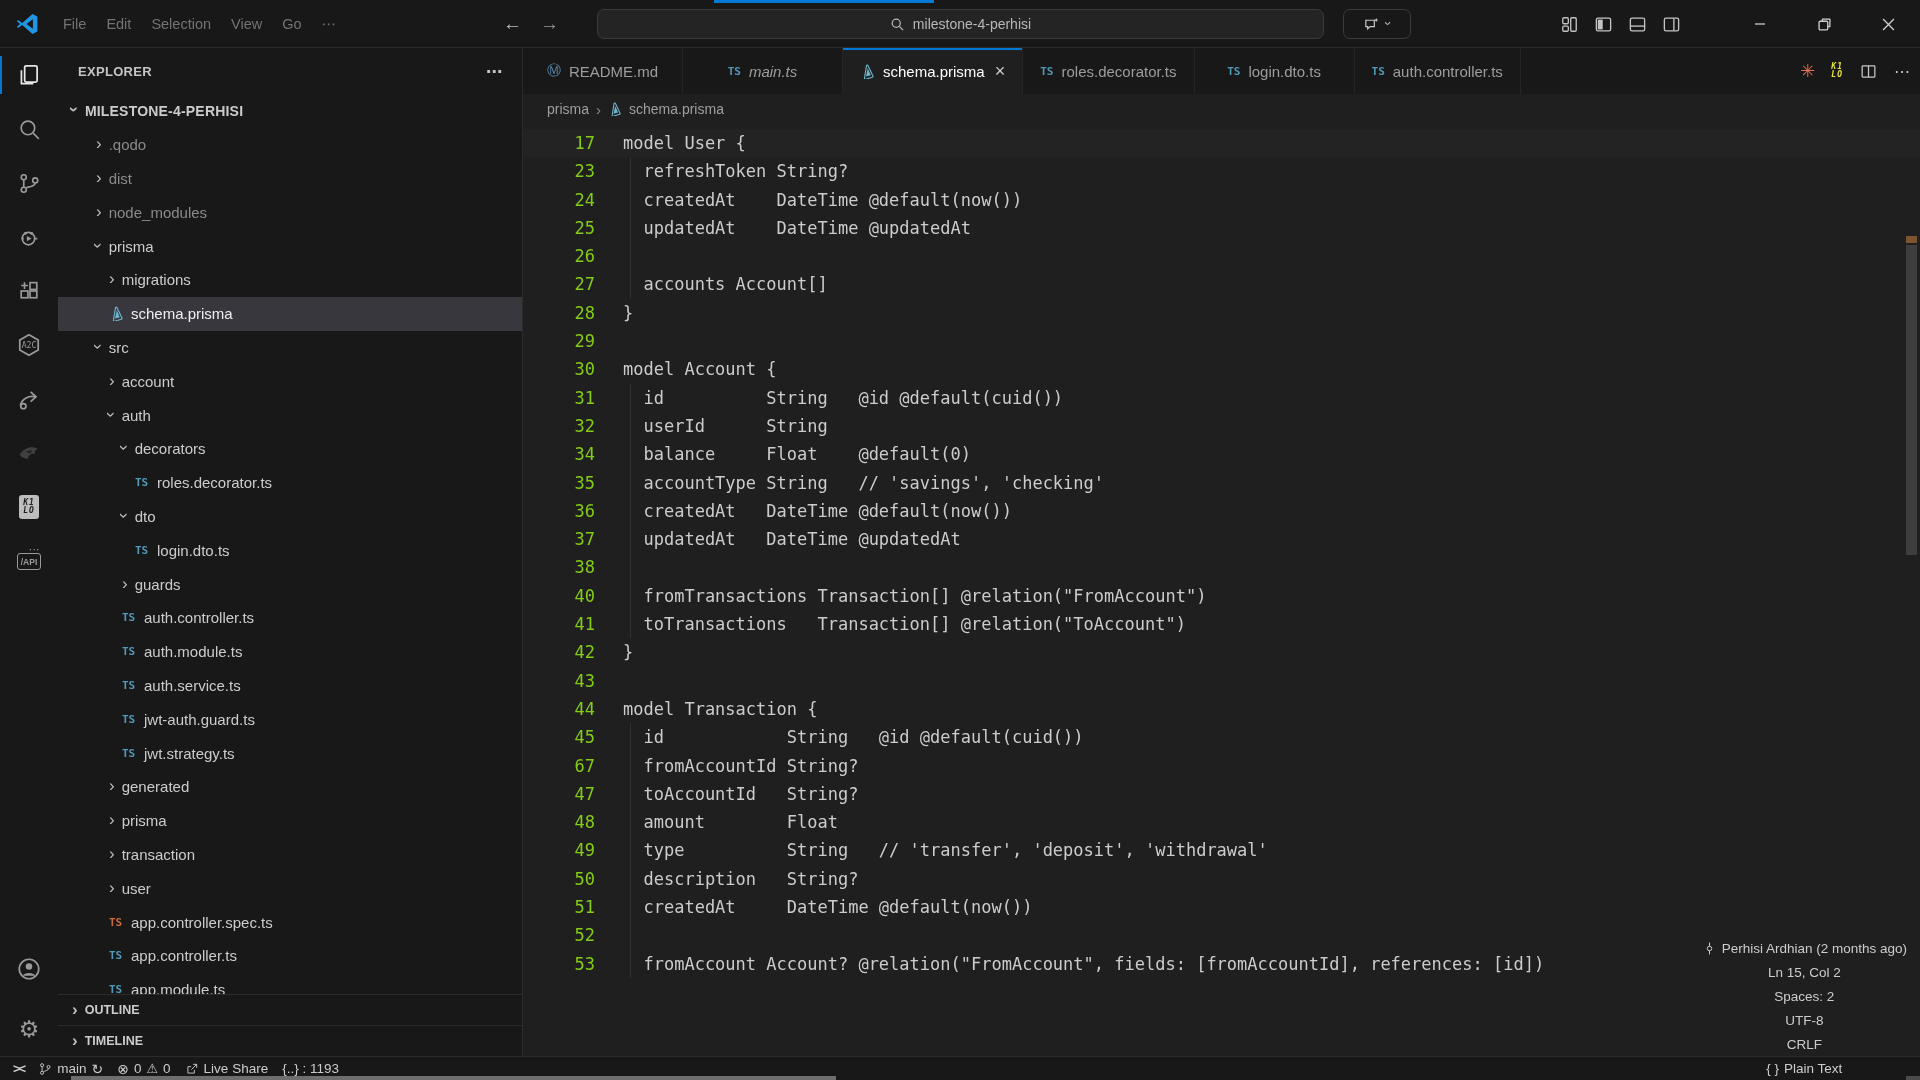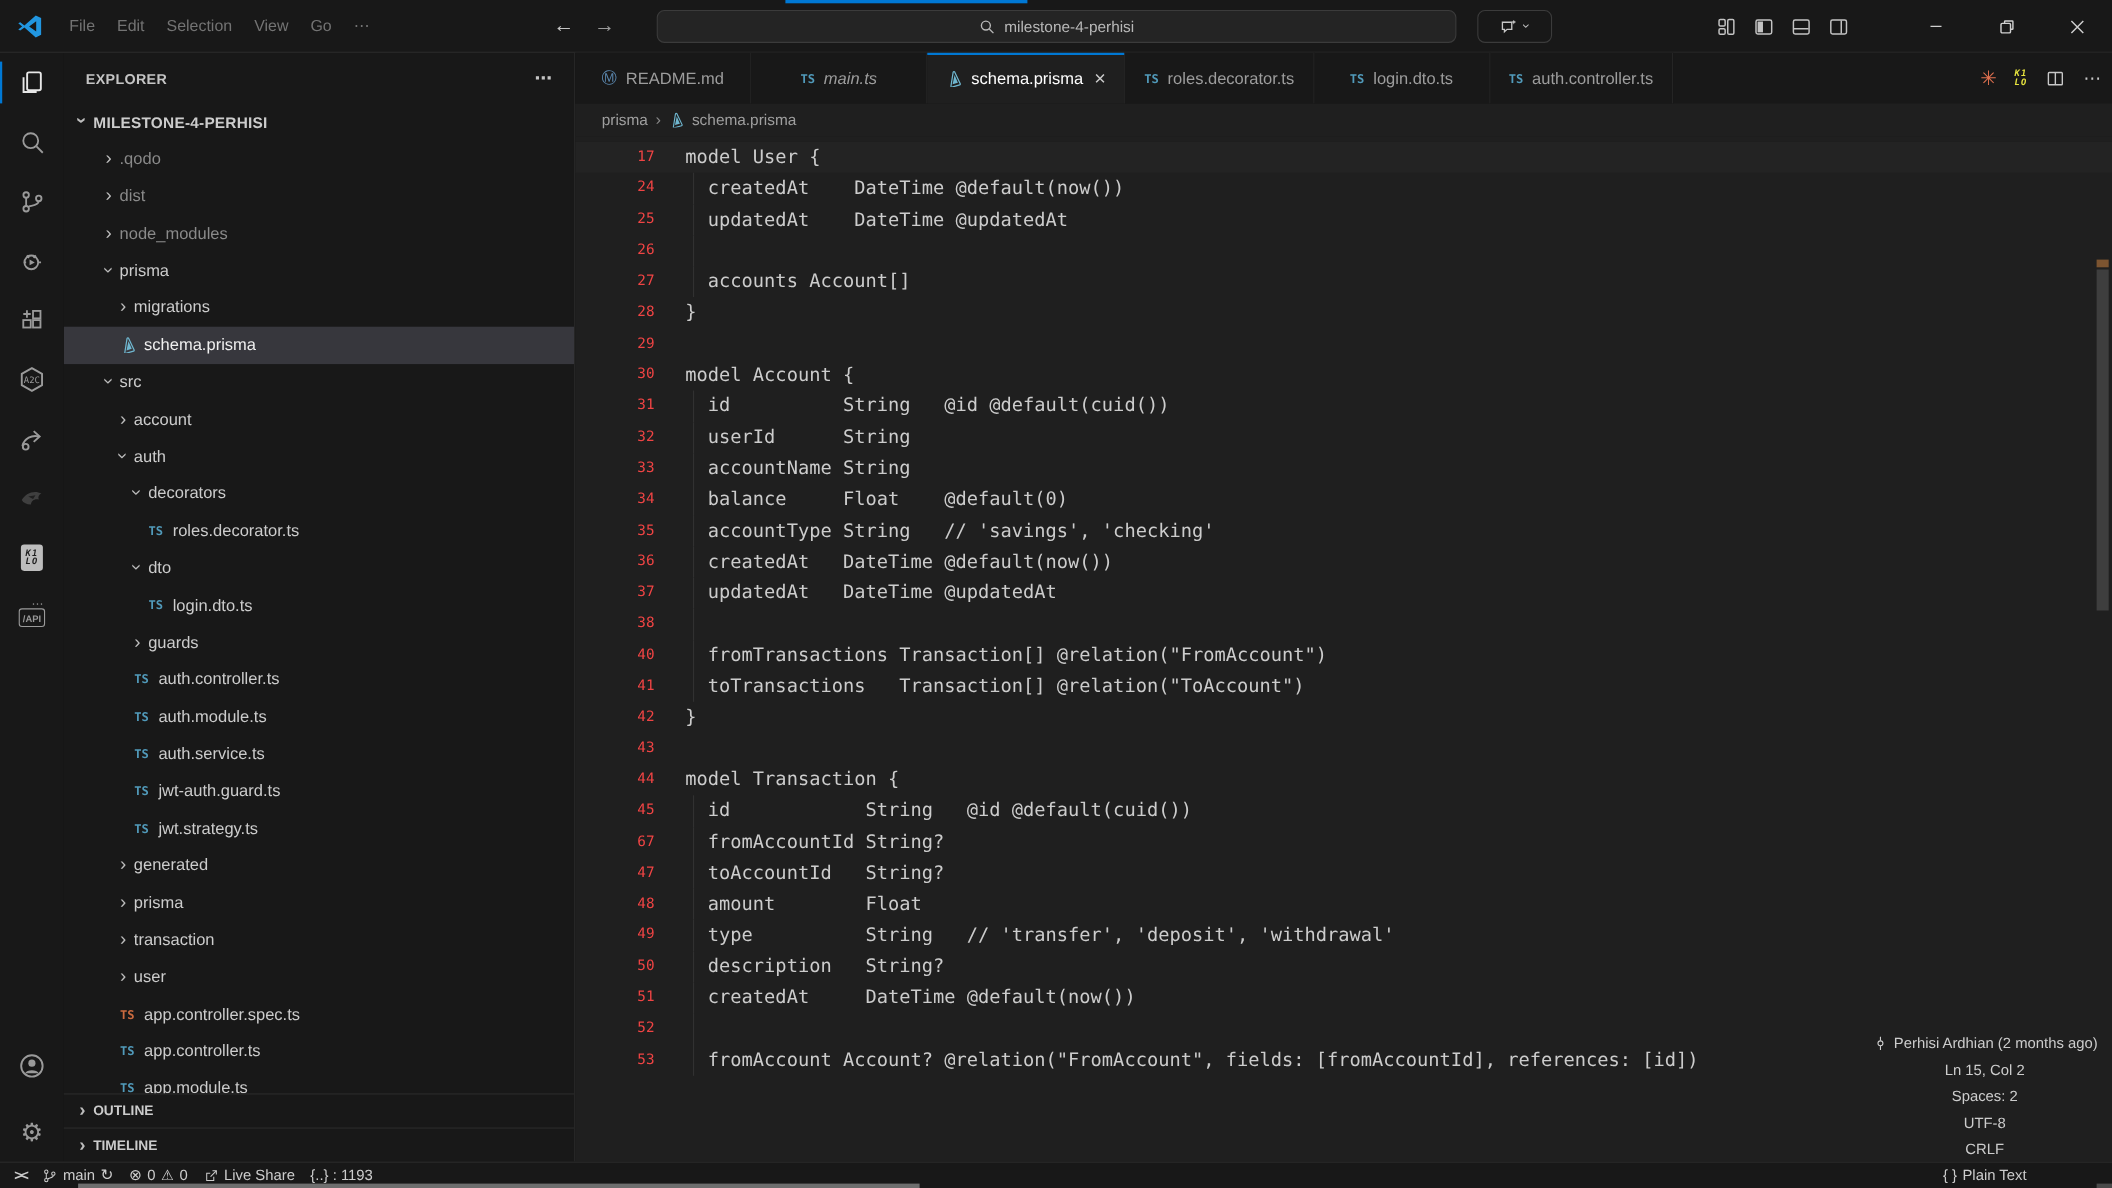--- a/index.html
+++ b/index.html
@@ -63,21 +63,21 @@
   .tab.active::before { content:""; position:absolute; top:0; left:0; right:0; height:2px; background:#0078d4; }
   .tab.preview .tlabel { font-style:italic; }
   .tclose { font-size:18px; color:#cccccc; margin-left:2px; }
   .ed-actions { position:absolute; right:10px; top:0; height:46px; display:flex; align-items:center; gap:16px; color:#c8c8c8; }
   .star { color:#e0704f; font-size:18px; }
   .breadcrumbs { height:30px; display:flex; align-items:center; gap:7px; padding-left:24px; font-size:14px; color:#9f9f9f; background:#1f1f1f; flex:none; }
   .bc-sep { font-size:15px; color:#8a8a8a; }
 
   .code { position:relative; flex:1; background:#1f1f1f; overflow:hidden; padding-top:5px; font-family:"DejaVu Sans Mono",monospace; }
   .cl { position:relative; height:28.3px; line-height:28.3px; padding-left:100px; white-space:pre; font-size:17px; color:#cccccc; }
-  .cl .ln { position:absolute; left:0; top:0; width:72px; text-align:right; color:#ef4444; font-size:13px; }
+  .cl .ln { position:absolute; left:0; top:0; width:72px; text-align:right; color:#84cc16; font-size:17px; }
   .cl.hl { background:#232323; }
   .cl.g::before { content:""; position:absolute; left:107px; top:0; bottom:0; border-left:1px solid #313131; }
 
   .vscroll { position:absolute; right:3px; top:245px; width:11px; height:310px; background:rgba(121,121,121,.35); }
   .ruler-mark { position:absolute; right:3px; top:236px; width:11px; height:7px; background:rgba(148,98,53,.8); }
 
   
   .statusbar { position:absolute; left:0; right:0; bottom:0; height:24px; background:#181818; border-top:1px solid #2b2b2b; display:flex; align-items:center; font-size:13.5px; color:#cccccc; padding:0 6px; }
   .sb-right { margin-left:auto; display:flex; align-items:center;flex-direction:column; }
   .sb-left { display:flex; align-items:center; }
@@ -451,30 +451,30 @@
         <span>prisma</span>
         <span class="bc-sep">›</span>
         <svg class="pri" viewBox="0 0 16 16" width="14" height="14">
             <path d="M8.4 1.5 13.8 12.9c.2.5-.05 1.05-.55 1.2l-7.6 2.2c-.5.15-1-.3-.9-.8L6.9 1.9c.1-.75 1.15-.95 1.5-.4z" fill="none" stroke="#6fb6cf" stroke-width="1.2"></path>
             <path d="M8.3 4.5l3.2 7.4-5.1 1.5z" fill="#6fb6cf"></path>
           </svg>
         <span>schema.prisma</span>
       </div>
       <div class="code">
           <div class="cl hl"><span class="ln">17</span><span>model User {</span></div>
+          <div class="cl g"><span class="ln">23</span><span>  refreshToken String?</span></div>
           <div class="cl g"><span class="ln">24</span><span>  createdAt    DateTime @default(now())</span></div>
           <div class="cl g"><span class="ln">25</span><span>  updatedAt    DateTime @updatedAt</span></div>
           <div class="cl g"><span class="ln">26</span><span></span></div>
           <div class="cl g"><span class="ln">27</span><span>  accounts Account[]</span></div>
           <div class="cl"><span class="ln">28</span><span>}</span></div>
           <div class="cl"><span class="ln">29</span><span></span></div>
           <div class="cl"><span class="ln">30</span><span>model Account {</span></div>
           <div class="cl g"><span class="ln">31</span><span>  id          String   @id @default(cuid())</span></div>
           <div class="cl g"><span class="ln">32</span><span>  userId      String</span></div>
-          <div class="cl g"><span class="ln">33</span><span>  accountName String</span></div>
           <div class="cl g"><span class="ln">34</span><span>  balance     Float    @default(0)</span></div>
           <div class="cl g"><span class="ln">35</span><span>  accountType String   // 'savings', 'checking'</span></div>
           <div class="cl g"><span class="ln">36</span><span>  createdAt   DateTime @default(now())</span></div>
           <div class="cl g"><span class="ln">37</span><span>  updatedAt   DateTime @updatedAt</span></div>
           <div class="cl g"><span class="ln">38</span><span></span></div>
           <div class="cl g"><span class="ln">40</span><span>  fromTransactions Transaction[] @relation("FromAccount")</span></div>
           <div class="cl g"><span class="ln">41</span><span>  toTransactions   Transaction[] @relation("ToAccount")</span></div>
           <div class="cl"><span class="ln">42</span><span>}</span></div>
           <div class="cl"><span class="ln">43</span><span></span></div>
           <div class="cl"><span class="ln">44</span><span>model Transaction {</span></div>

